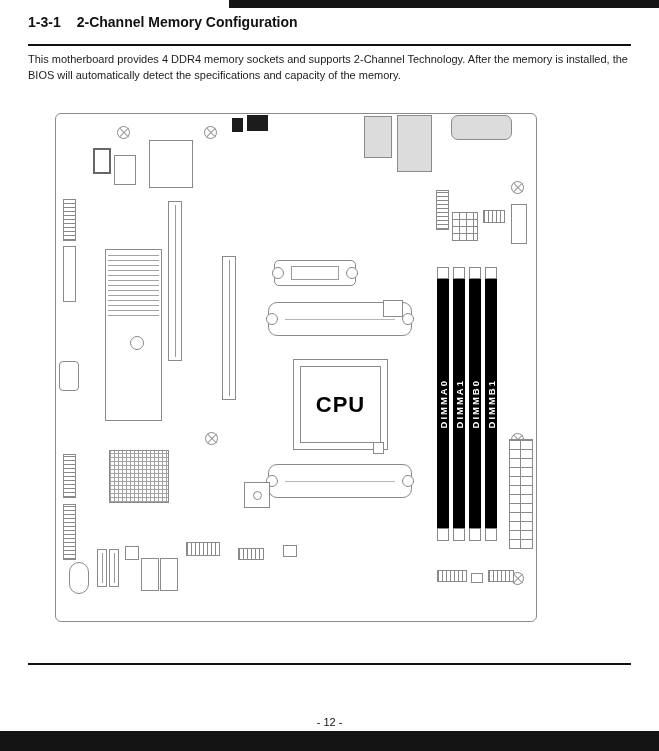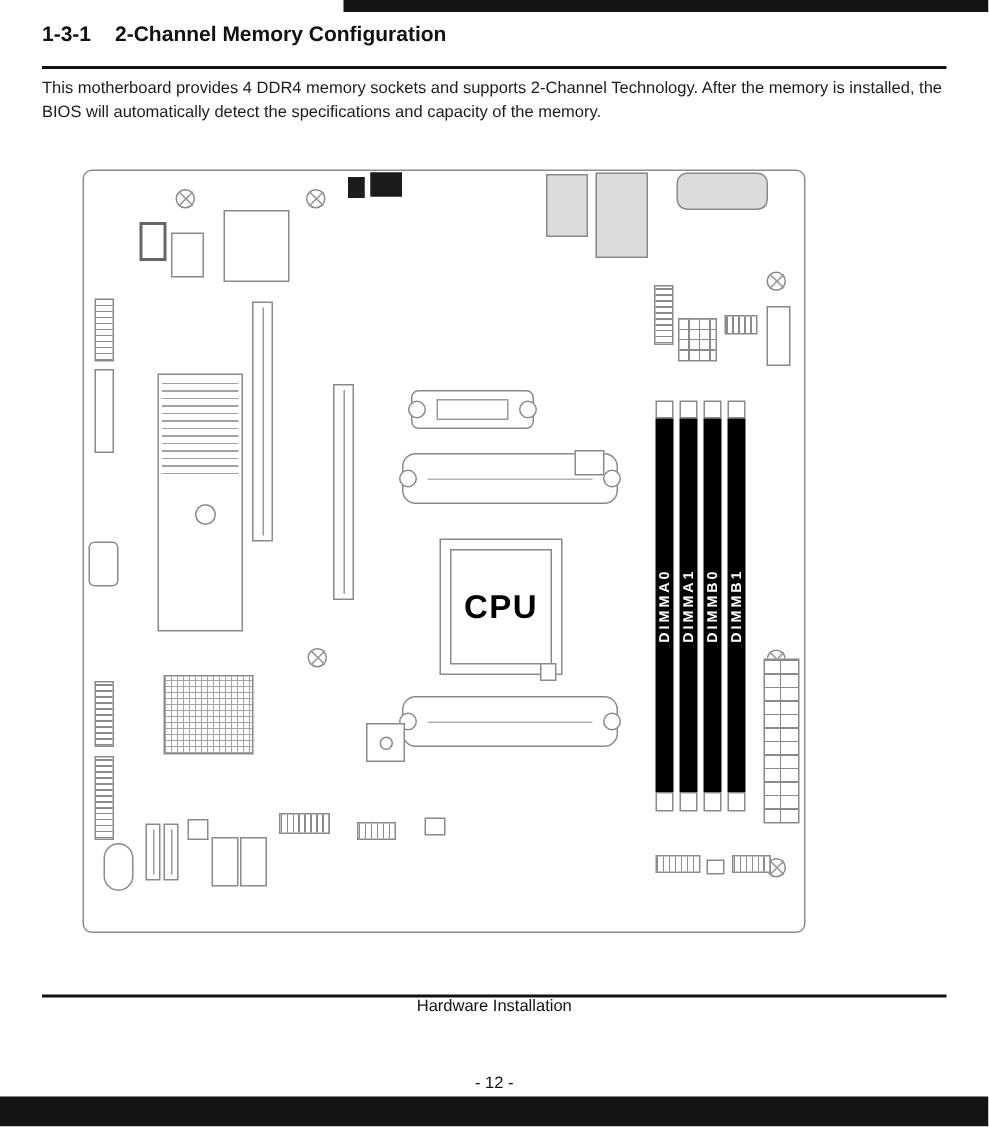--- a/index.html
+++ b/index.html
@@ -130,21 +130,21 @@
     <div class="part bracket" style="left:212px;top:188px;width:144px;height:34px;">
       <div class="screw left"></div>
       <div class="screw right"></div>
     </div>
     <div class="part bracket" style="left:212px;top:350px;width:144px;height:34px;">
       <div class="screw left"></div>
       <div class="screw right"></div>
     </div>
     <div class="part" style="left:327px;top:186px;width:20px;height:17px;"></div>
 
-    <div class="part" style="left:237px;top:245px;width:82px;height:91px;">
+    <div class="part" style="left:237px;top:245px;width:95px;height:91px;">
       <div class="cpu-inner">
         <span class="cpu-text">CPU</span>
       </div>
       <div class="cpu-tab"></div>
     </div>
 
     <div class="part pins-v" style="left:380px;top:76px;width:13px;height:40px;"></div>
     <div class="part grid" style="left:396px;top:98px;width:26px;height:29px;"></div>
     <div class="part pins-h" style="left:427px;top:96px;width:22px;height:13px;"></div>
     <div class="part" style="left:455px;top:90px;width:16px;height:40px;"></div>
@@ -190,17 +190,16 @@
     <div class="part" style="left:227px;top:431px;width:14px;height:12px;"></div>
     <div class="part" style="left:188px;top:368px;width:26px;height:26px;">
       <div class="chip-dot"></div>
     </div>
     <div class="part pins-h" style="left:381px;top:456px;width:30px;height:12px;"></div>
     <div class="part" style="left:415px;top:459px;width:12px;height:10px;"></div>
     <div class="part pins-h" style="left:432px;top:456px;width:26px;height:12px;"></div>
   </div>
 
   <div class="footer-rule"></div>
-  <div class="footer-title">Hardware Installation</div>
   <div class="footer-page">- 12 -</div>
 
   <div class="bottom-bar"></div>
 </div>
 
 </body></html>

